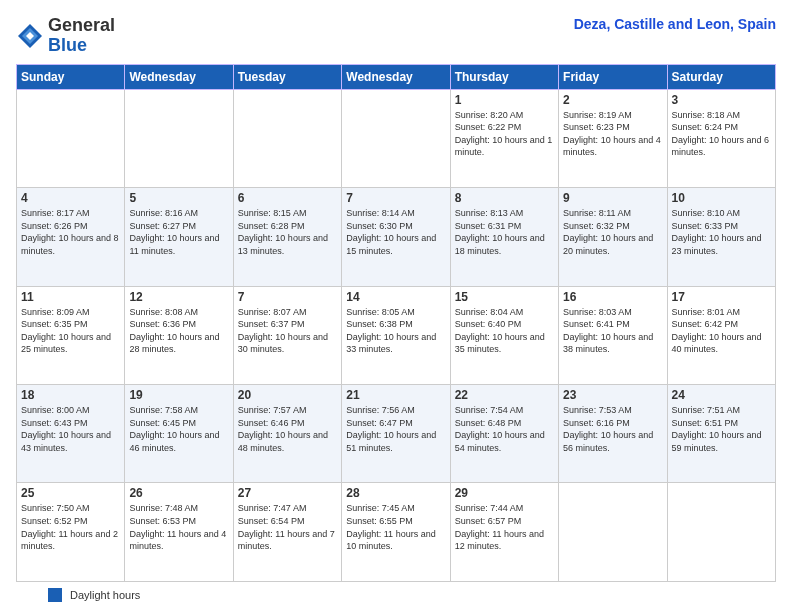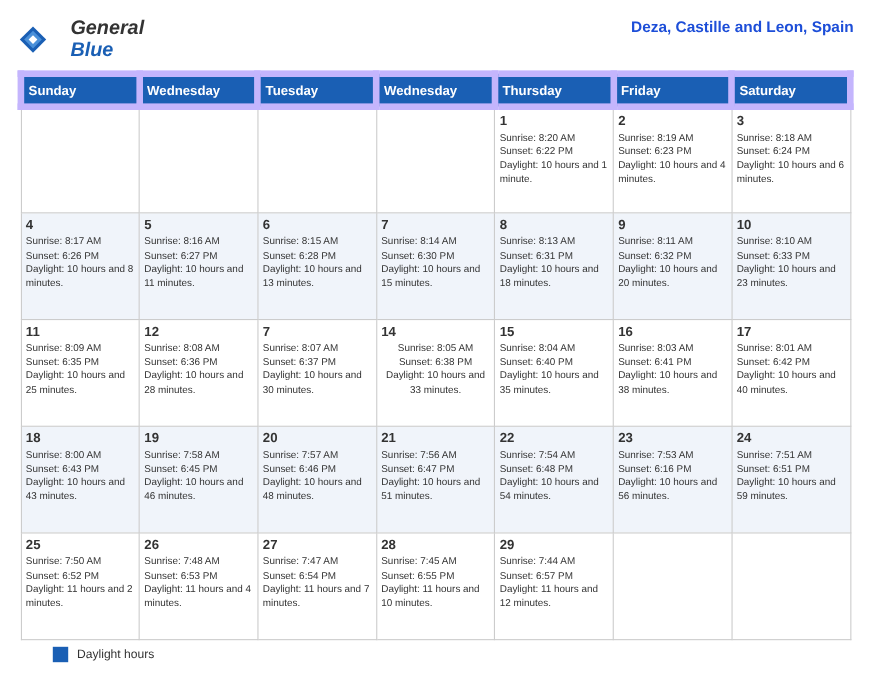--- a/index.html
+++ b/index.html
@@ -19,22 +19,21 @@
     }
     .header {
       display: flex;
       justify-content: space-between;
       align-items: flex-start;
       margin-bottom: 8px;
     }
     .logo {
       display: flex;
       align-items: center;
-      gap: 20px;
-      font-style: italic;
+      gap: 4px;
     }
     .logo-text {
       display: flex;
       flex-direction: column;
       line-height: 1.1;
     }
     .logo-general {
       font-size: 18px;
       font-weight: bold;
       color: #333;
@@ -67,21 +66,21 @@
       border-collapse: collapse;
       flex: 1;
     }
     .calendar-table th {
       background-color: #1a5fb4;
       color: white;
       font-size: 12px;
       font-weight: bold;
       padding: 5px 4px;
       text-align: left;
-      border: 6px solid #c4b5fd;
+      border: 1px solid #c4b5fd;
     }
     .calendar-table td {
       border: 1px solid #ccc;
       vertical-align: top;
       padding: 3px 4px;
       font-size: 9.5px;
       color: #333;
       width: calc(100% / 7);
       height: 88px;
     }
@@ -240,21 +239,21 @@
 Daylight: 10 hours and 28 minutes.</div>
           </td>
           <td>
             <span class="day-number">7</span>
             <div class="day-info" style="white-space: pre-line;">Sunrise: 8:07 AM
 Sunset: 6:37 PM
 Daylight: 10 hours and 30 minutes.</div>
           </td>
           <td>
             <span class="day-number">14</span>
-            <div class="day-info" style="white-space: pre-line; text-align: center;">Sunrise: 8:05 AM
+            <div class="day-info" style="white-space: pre-line;">Sunrise: 8:05 AM
 Sunset: 6:38 PM
 Daylight: 10 hours and 33 minutes.</div>
           </td>
           <td>
             <span class="day-number">15</span>
             <div class="day-info" style="white-space: pre-line;">Sunrise: 8:04 AM
 Sunset: 6:40 PM
 Daylight: 10 hours and 35 minutes.</div>
           </td>
           <td>

